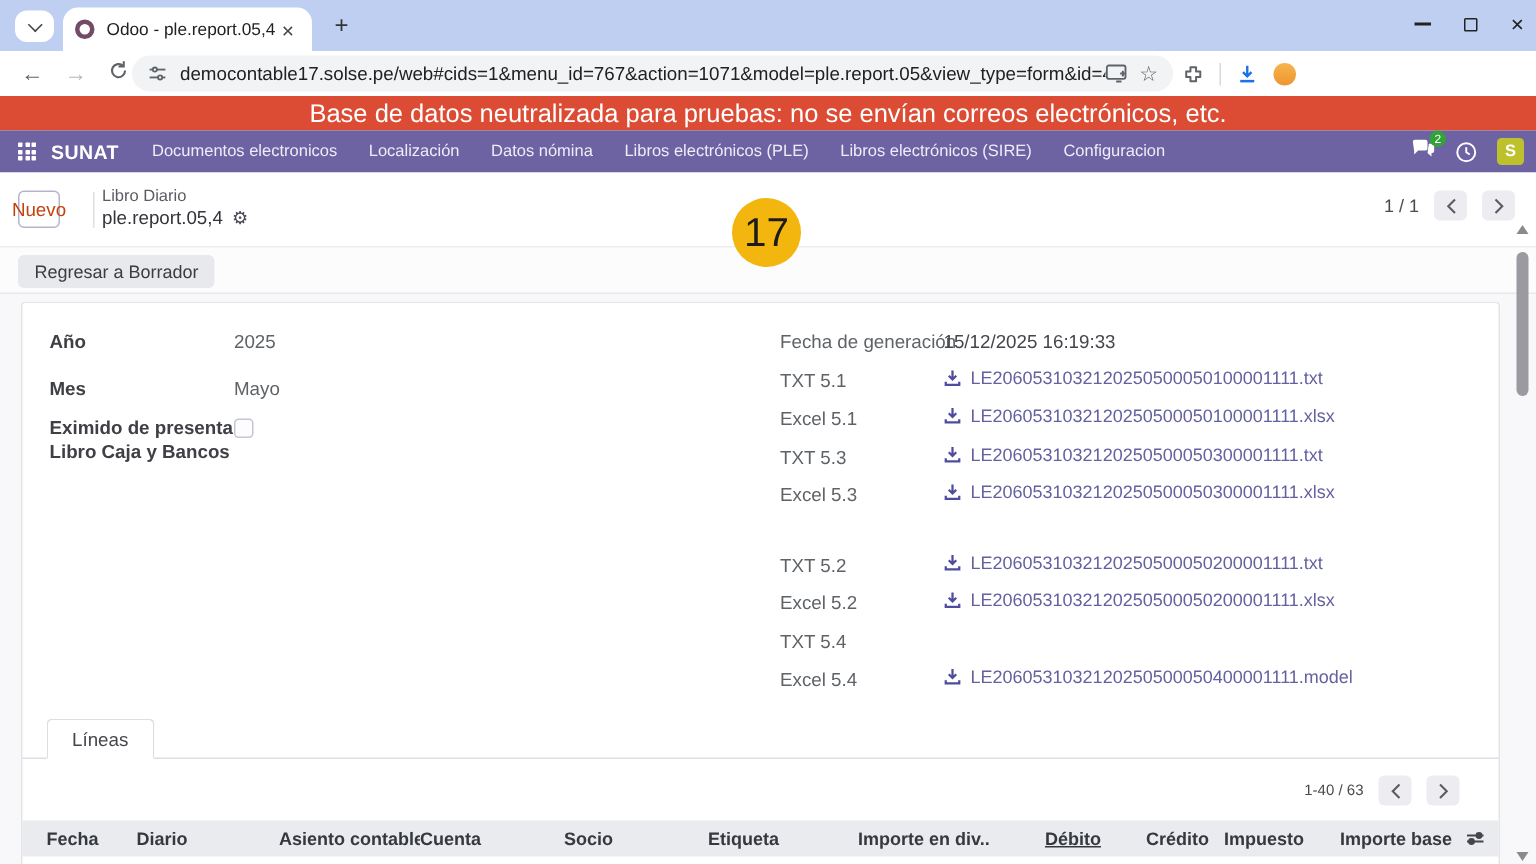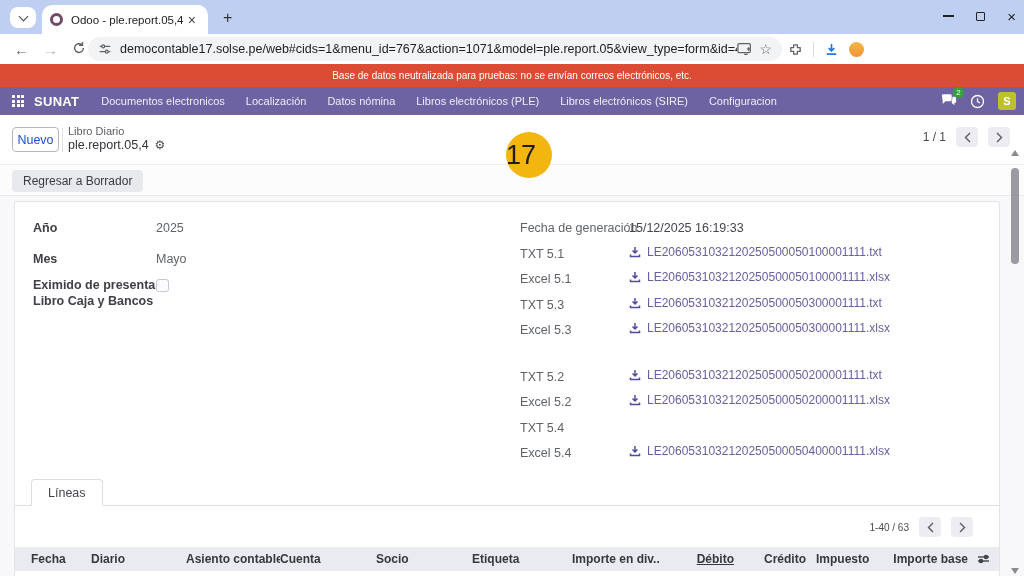--- a/index.html
+++ b/index.html
@@ -27,34 +27,34 @@
   .urlbar { position:absolute; left:88px; top:3px; width:694px; height:24px; background:#f1f3f4; border-radius:12px; display:flex; align-items:center; padding:0 10px; }
   .url-text { font-size:12.5px; color:#202124; margin-left:8px; flex:1; white-space:nowrap; overflow:hidden; }
   .tb-icons { position:absolute; left:788px; top:3px; height:24px; display:flex; align-items:center; gap:10px; }
   .vsep { width:1px; height:15px; background:#d5d8dc; }
   .avatar-orange { width:15px; height:15px; border-radius:50%; background:linear-gradient(#f6b54a,#ef9434); }
   .update-pill { position:absolute; right:6px; top:3px; height:24px; background:#e7edf9; border-radius:12px; display:flex; align-items:center; padding:0 8px 0 12px; gap:6px; }
   .update-pill span.txt { font-size:11px; color:#1f1f1f; }
   .kebab { font-size:12px; color:#333; }
 
   
-  .banner { position:absolute; top:64px; left:0; width:1024px; height:23px; background:#dc4b33; color:#fff; font-size:10px; display:flex; align-items:center; justify-content:center; }
+  .banner { position:absolute; top:64px; left:0; width:1024px; height:23px; background:#dc4b33; color:#fff; font-size:17px; display:flex; align-items:center; justify-content:center; }
   .odoo-nav { position:absolute; top:87px; left:0; width:1024px; height:28px; background:#6d62a2; display:flex; align-items:center; color:#efecf8; }
   .grid-icon { display:grid; grid-template-columns:repeat(3,3px); grid-template-rows:repeat(3,3px); gap:1.5px; margin:0 10px 0 12px; }
   .grid-icon i { background:#fff; border-radius:0.5px; }
   .brand { font-weight:bold; font-size:13px; letter-spacing:.3px; color:#fff; margin-right:22px; }
   .menu-item { font-size:11px; margin-right:21px; white-space:nowrap; }
   .nav-right { position:absolute; right:8px; display:flex; align-items:center; gap:13px; }
   .msg-wrap { position:relative; }
   .badge { position:absolute; top:-5px; right:-7px; background:#31a33a; color:#fff; font-size:8px; border-radius:50%; width:11px; height:11px; display:flex; align-items:center; justify-content:center; }
   .user-avatar { width:18px; height:18px; border-radius:3px; background:#bdc22c; color:#fff; font-size:11px; font-weight:bold; display:flex; align-items:center; justify-content:center; }
 
   
   .cpanel { position:absolute; top:115px; left:0; width:1024px; height:49px; background:#fff; }
-  .btn-new { position:absolute; left:12px; top:12px; width:47px; height:25px; background:#fff; border:1px solid #b9b2cc; border-radius:4px; color:#1d4ed8; font-size:12.5px; display:flex; align-items:center; justify-content:center; }
+  .btn-new { position:absolute; left:12px; top:12px; width:28px; height:25px; background:#fff; border:1px solid #b9b2cc; border-radius:4px; color:#c2410c; font-size:12.5px; display:flex; align-items:center; justify-content:center; }
   .crumb-sep { position:absolute; left:62px; top:13px; width:1px; height:24px; background:#e0e0e4; }
   .crumbs { position:absolute; left:68px; top:10px; }
   .crumb-parent { font-size:11px; color:#5b5b63; }
   .crumb-cur { font-size:12.5px; color:#33343a; margin-top:1px; display:flex; align-items:center; gap:6px; }
   .gear { font-size:12px; color:#4a4a52; }
   .rec-pager { position:absolute; right:14px; top:12px; display:flex; align-items:center; gap:10px; }
   .rec-pager .count { font-size:12px; color:#4a4a4a; }
   .pg-btn { width:22px; height:20px; background:#ececf1; border-radius:4px; display:flex; align-items:center; justify-content:center; }
   .pg-btn svg { display:block; }
 
@@ -81,21 +81,21 @@
   .th.r { text-align:right; }
   .th-icon { width:30px; display:flex; justify-content:center; }
 
   
   .scrollbar { position:absolute; right:2px; top:148px; width:13px; height:428px; }
   .sb-up { position:absolute; top:2px; left:2px; width:0; height:0; border-left:4.5px solid transparent; border-right:4.5px solid transparent; border-bottom:6px solid #8a8a8e; }
   .sb-thumb { position:absolute; top:20px; left:2px; width:8px; height:96px; background:#9a9aa0; border-radius:5px; }
   .sb-down { position:absolute; bottom:2px; left:2px; width:0; height:0; border-left:4.5px solid transparent; border-right:4.5px solid transparent; border-top:6px solid #8a8a8e; }
 
   
-  .annot { position:absolute; left:488px; top:132px; width:46px; height:46px; border-radius:50%; background:#f2b60f; color:#1c1c1c; font-size:27px; display:flex; align-items:center; justify-content:flex-start; z-index:50;margin-left:18px; }
+  .annot { position:absolute; left:488px; top:132px; width:46px; height:46px; border-radius:50%; background:#f2b60f; color:#1c1c1c; font-size:27px; display:flex; align-items:center; justify-content:center; z-index:50; }
 </style>
 </head>
 <body>
 
 <div id="screen">
 
   <div class="tabstrip">
     <div class="tab-search">
         <span class="chev"></span>
       </div>
@@ -308,21 +308,21 @@
     <span class="fvalue" style="left:505px; top:219px;">TXT 5.4</span>
 
     <span class="fvalue" style="left:505px; top:244px;">Excel 5.4</span>
     <div class="file-row" style="top:242px;">
       <span class="dl-icon">
           <svg width="12" height="12" viewBox="0 0 12 12">
             <path d="M6 1v5.5M3.5 4.5 6 7 8.5 4.5" fill="none" stroke="#4f4c9e" stroke-width="1.5"></path>
             <path d="M1.5 8.5v2h9v-2" fill="none" stroke="#4f4c9e" stroke-width="1.5"></path>
           </svg>
         </span>
-      <span class="file-link">LE2060531032120250500050400001111.xlsx</span>
+      <span class="file-link">LE2060531032120250500050400001111.model</span>
     </div>
 
     <div class="nb-line"></div>
     <div class="nb-tab">Líneas</div>
 
     <div class="list-pager">
       <span class="count">1-40 / 63</span>
       <span class="pg-btn">
           <svg width="7" height="11" viewBox="0 0 7 11">
             <path d="M6 1 1.5 5.5 6 10" fill="none" stroke="#5a5a60" stroke-width="1.4"></path>

